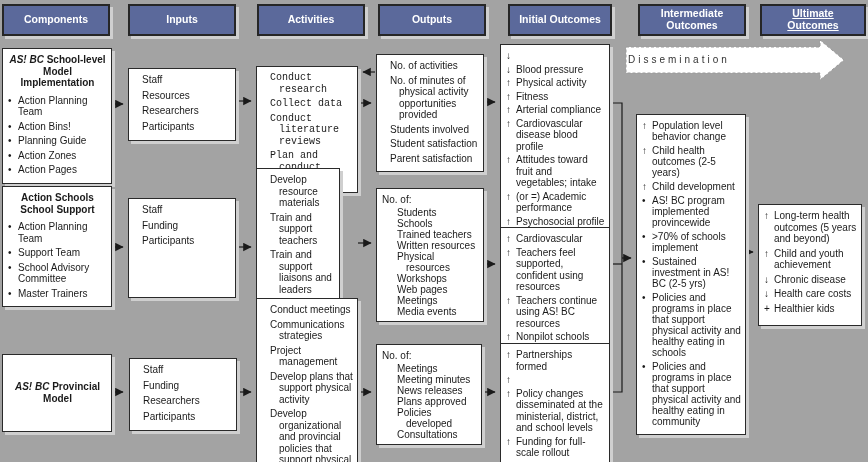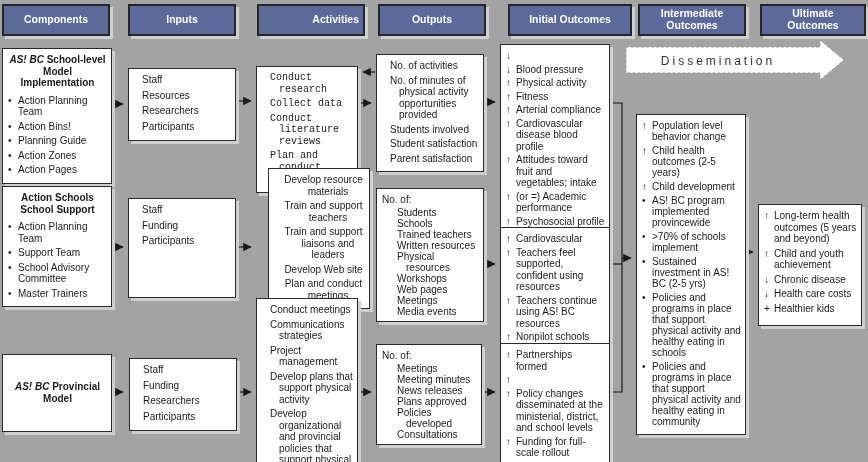--- a/index.html
+++ b/index.html
@@ -28,49 +28,49 @@
   .list .row{margin-bottom:4px;}
   .list.g3 .row{margin-bottom:3px;}
   .list.g2 .row{margin-bottom:2px;}
   .list.g0 .row{margin-bottom:0;}
   .list.lh11 .row{line-height:1.1;}
   .row.flex{display:flex;}
   .pfx{flex:0 0 10px;}
   .hang{padding-left:17px;text-indent:-9px;}
   .indent .hang{margin-left:7px;}
   .diss-label{
-    position:absolute;left:628px;top:54px;width:180px;text-align:center;
-    letter-spacing:3px;font-size:12px;color:#333;
+    position:absolute;left:628px;top:54px;width:180px;
+    letter-spacing:3px;font-size:10px;color:#333;
   }
   svg.wires{position:absolute;left:0;top:0;pointer-events:none;}
 </style>
 </head>
 <body>
 
 <div class="canvas">
 
   <div class="hdr" style="left:2px;width:108px;">
       <span>Components</span>
     </div>
   <div class="hdr" style="left:128px;width:108px;">
       <span>Inputs</span>
     </div>
-  <div class="hdr" style="left:257px;width:108px;justify-content:flex-end;">
+  <div class="hdr" style="left:257px;width:108px;">
       <span>Activities</span>
     </div>
   <div class="hdr" style="left:378px;width:108px;">
       <span>Outputs</span>
     </div>
-  <div class="hdr" style="left:508px;width:124px;">
+  <div class="hdr" style="left:508px;width:104px;">
       <span>Initial Outcomes</span>
     </div>
   <div class="hdr" style="left:638px;width:108px;">
       <span>Intermediate Outcomes</span>
     </div>
-  <div class="hdr" style="left:760px;width:106px;">
+  <div class="hdr" style="left:760px;width:106px;text-decoration:underline;">
       <span>Ultimate Outcomes</span>
     </div>
 
   <svg class="wires" width="868" height="462">
     <defs>
       <marker id="ah" markerWidth="8" markerHeight="8" refX="6.5" refY="3.5" orient="auto">
         <path d="M0,0 L7,3.5 L0,7 Z" fill="#1a1a1a"></path>
       </marker>
     </defs>
 
@@ -176,21 +176,21 @@
   </div>
 
   <div class="node" style="left:256px;top:66px;width:102px;min-height:86px;font-family:Liberation Mono, monospace;">
     <div class="list g3">
         <div class="row hang">Conduct research</div>
         <div class="row hang">Collect data</div>
         <div class="row hang">Conduct literature reviews</div>
         <div class="row hang">Plan and conduct meetings</div>
       </div>
   </div>
-  <div class="node" style="left:268px;top:168px;width:102px;min-height:116px;text-align:center;">
+  <div class="node" style="left:256px;top:168px;width:84px;min-height:116px;">
     <div class="list g3">
         <div class="row hang">Develop resource materials</div>
         <div class="row hang">Train and support teachers</div>
         <div class="row hang">Train and support liaisons and leaders</div>
         <div class="row hang">Develop Web site</div>
         <div class="row hang">Plan and conduct meetings</div>
       </div>
   </div>
   <div class="node" style="left:256px;top:298px;width:102px;min-height:156px;">
     <div class="list g3">

